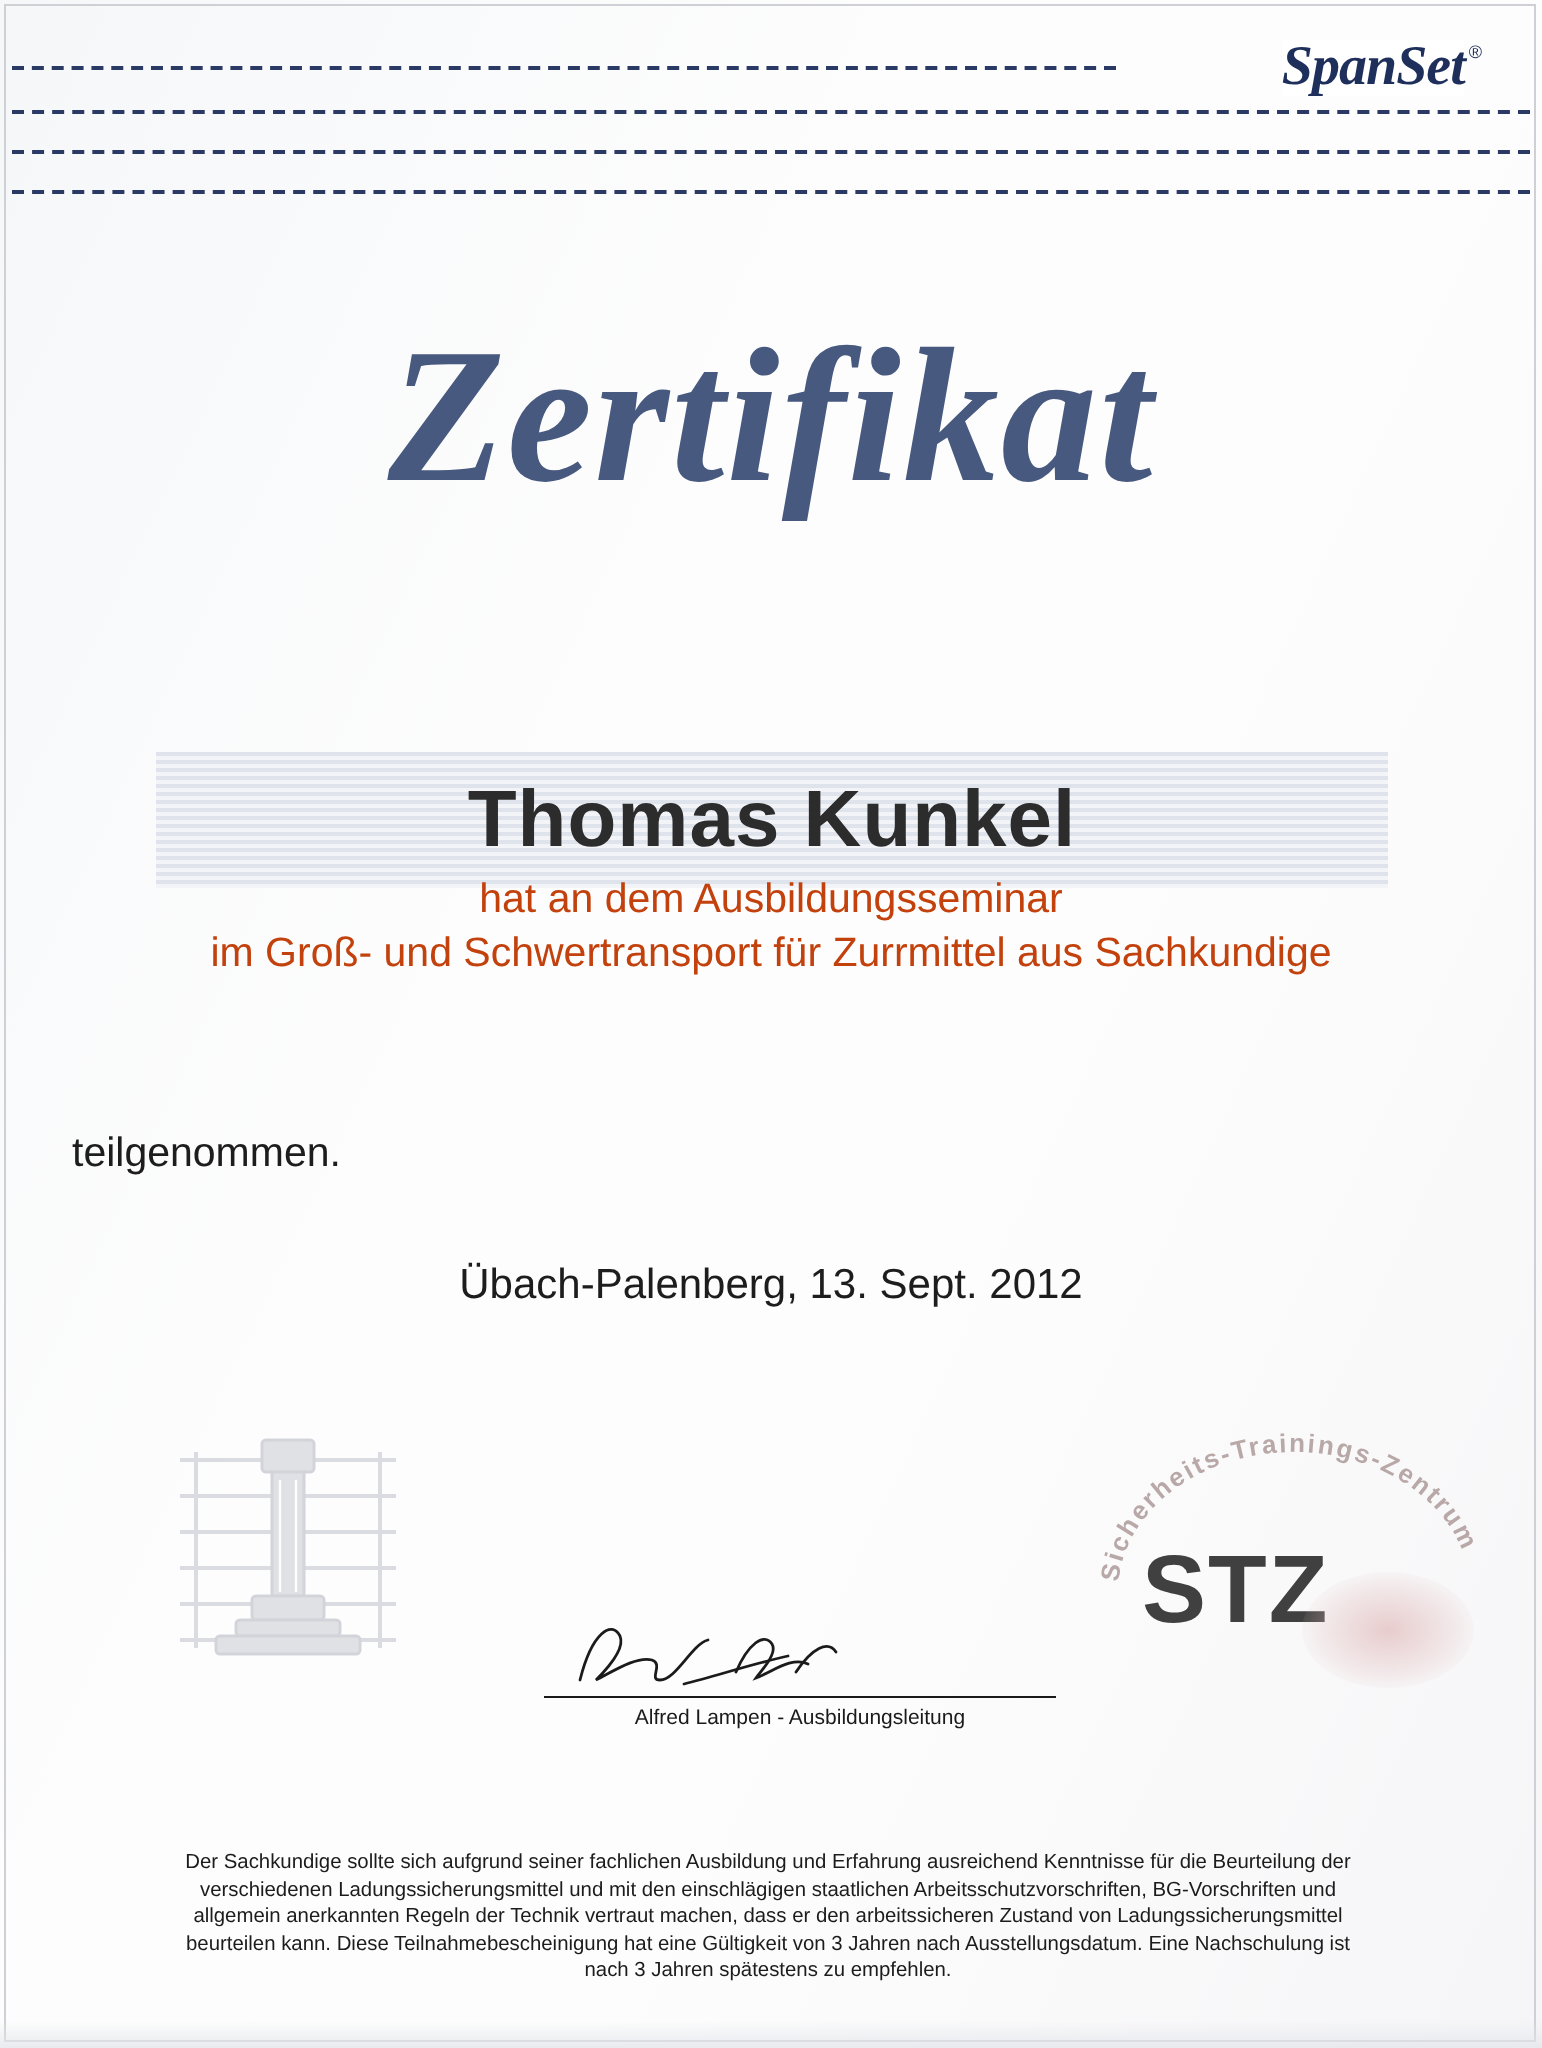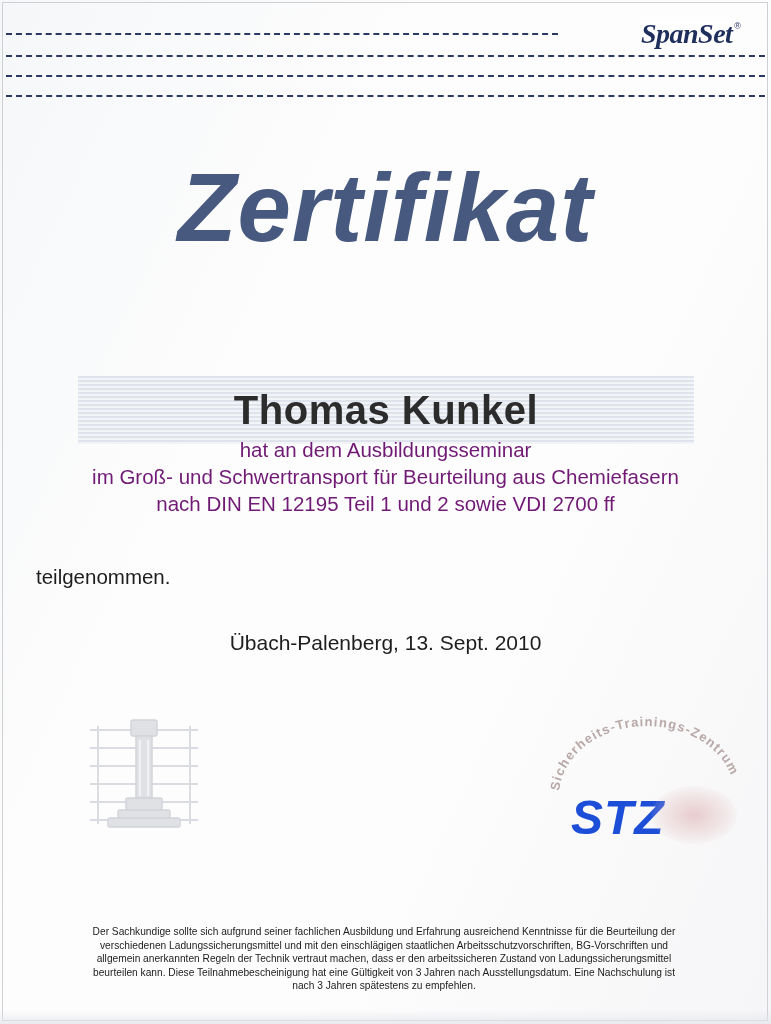--- a/index.html
+++ b/index.html
@@ -79,21 +79,21 @@
     color: #1f2f5c;
   }
 
   
   .title {
     position: absolute;
     left: 0;
     top: 160px;
     width: 771px;
     text-align: center;
-    font-family: Liberation Sans, sans-serif;
+    font-family: Liberation Serif, serif;
     font-style: italic;
     font-weight: bold;
     font-size: 96px;
     line-height: 1;
     color: #47597f;
     letter-spacing: 1px;
   }
 
   
   .name-band {
@@ -123,21 +123,21 @@
   }
 
   
   .body-block {
     position: absolute;
     left: 0;
     top: 436px;
     width: 771px;
     text-align: center;
     font-size: 20.5px;
-    color: #701a75;
+    color: #c2410c;
     line-height: 27px;
   }
   .body-block .line { white-space: nowrap; }
   .participated {
     position: absolute;
     left: 0;
     top: 565px;
     width: 771px;
     text-align: left;
     font-size: 20.5px;
@@ -171,25 +171,23 @@
     top: 712px;
     width: 200px;
     height: 140px;
   }
   .stz-text {
     position: absolute;
     left: 28px;
     top: 56px;
     font-family: "Liberation Sans", sans-serif;
     font-weight: bold;
-    font-style: italic;
     font-size: 48px;
-    color: #1d4ed8;
+    color: #404040;
     letter-spacing: 1px;
-    margin-top: 22px;
   }
   .stz-ring {
     position: absolute;
     left: 0;
     top: 0;
     width: 200px;
     height: 140px;
   }
   .stz-smudge {
     position: absolute;
@@ -266,27 +264,26 @@
   </div>
 
   <div class="title">Zertifikat</div>
 
   <div class="name-band">
     <span class="name-text">Thomas Kunkel</span>
   </div>
 
   <div class="body-block">
     <div class="line">hat an dem Ausbildungsseminar</div>
-    <div class="line">im Groß- und Schwertransport für Beurteilung aus Chemiefasern</div>
-    <div class="line">nach DIN EN 12195 Teil 1 und 2 sowie VDI 2700 ff</div>
+    <div class="line">im Groß- und Schwertransport für Zurrmittel aus Sachkundige</div>
   </div>
 
   <div class="participated">teilgenommen.</div>
 
-  <div class="place-date">Übach-Palenberg, 13. Sept. 2010</div>
+  <div class="place-date">Übach-Palenberg, 13. Sept. 2012</div>
 
   <div class="emblem">
     <svg width="120" height="124" viewBox="0 0 120 124" xmlns="http://www.w3.org/2000/svg">
       <g stroke="#b9bcc6" stroke-width="2" fill="none">
         <line x1="6" y1="14" x2="114" y2="14"></line>
         <line x1="6" y1="32" x2="114" y2="32"></line>
         <line x1="6" y1="50" x2="114" y2="50"></line>
         <line x1="6" y1="68" x2="114" y2="68"></line>
         <line x1="6" y1="86" x2="114" y2="86"></line>
         <line x1="6" y1="104" x2="114" y2="104"></line>
@@ -313,17 +310,31 @@
         <path id="ringpath" d="M 16,84 A 88,70 0 0 1 192,84" fill="none"></path>
       </defs>
       <text font-family="Liberation Sans, sans-serif" font-size="13" font-weight="bold" fill="#b9a8a8" letter-spacing="1.2">
         <textPath href="#ringpath" startOffset="2%">Sicherheits-Trainings-Zentrum</textPath>
       </text>
     </svg>
     <div class="stz-text">STZ</div>
     <div class="stz-smudge"></div>
   </div>
 
+  <div class="sig-wrap">
+    <div class="sig-scribble">
+      <svg width="200" height="42" viewBox="0 0 200 42" xmlns="http://www.w3.org/2000/svg">
+        <g fill="none" stroke="#1b1b1b" stroke-width="1.4" stroke-linecap="round">
+          <path d="M18,34 C24,10 34,4 38,12 C41,19 30,30 26,34 C34,30 46,22 54,24 C60,26 52,34 58,34 C66,34 74,16 82,14"></path>
+          <path d="M70,36 C86,32 104,26 122,22"></path>
+          <path d="M96,30 C102,16 110,10 114,16 C117,21 108,30 106,33 C114,30 124,22 132,26"></path>
+          <path d="M126,30 C134,18 142,14 146,20"></path>
+        </g>
+      </svg>
+    </div>
+    <div class="sig-line"></div>
+    <div class="sig-caption">Alfred Lampen - Ausbildungsleitung</div>
+  </div>
 
   <div class="footer">Der Sachkundige sollte sich aufgrund seiner fachlichen Ausbildung und Erfahrung ausreichend Kenntnisse für die Beurteilung der verschiedenen Ladungssicherungsmittel und mit den einschlägigen staatlichen Arbeitsschutzvorschriften, BG-Vorschriften und allgemein anerkannten Regeln der Technik vertraut machen, dass er den arbeitssicheren Zustand von Ladungssicherungsmittel beurteilen kann. Diese Teilnahmebescheinigung hat eine Gültigkeit von 3 Jahren nach Ausstellungsdatum. Eine Nachschulung ist nach 3 Jahren spätestens zu empfehlen.</div>
 
   <div class="bottom-smudge"></div>
 </div>
 
 </body></html>

